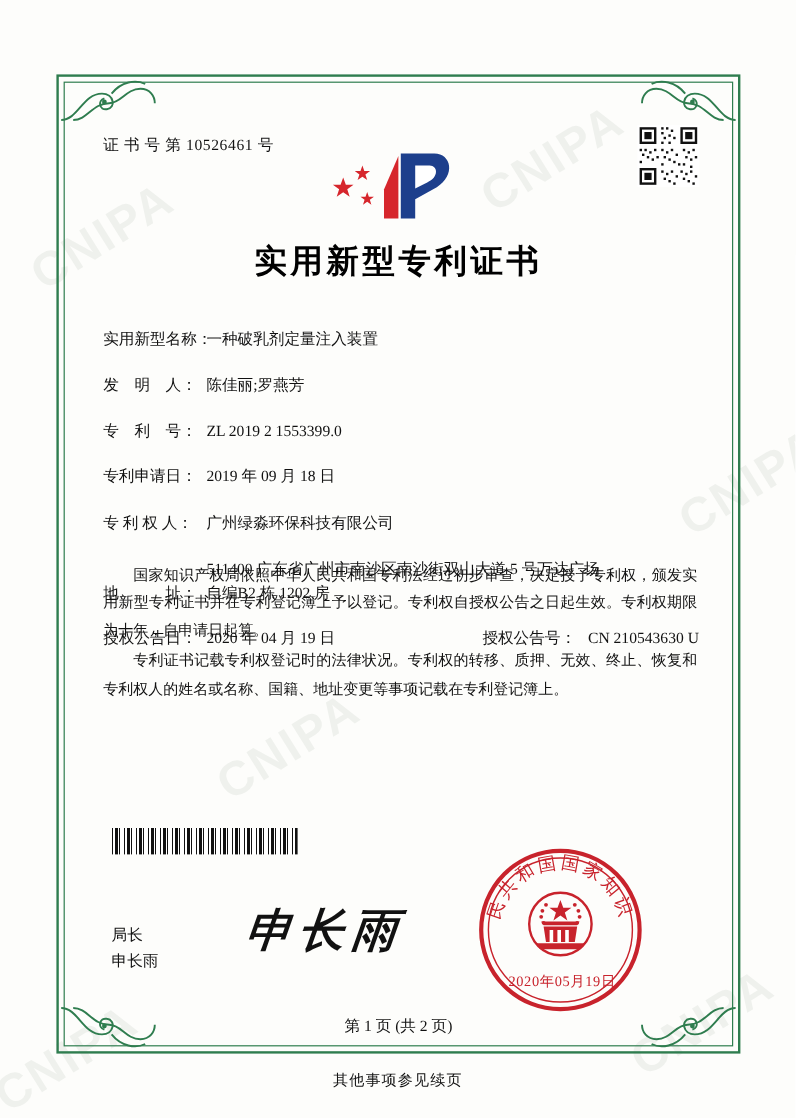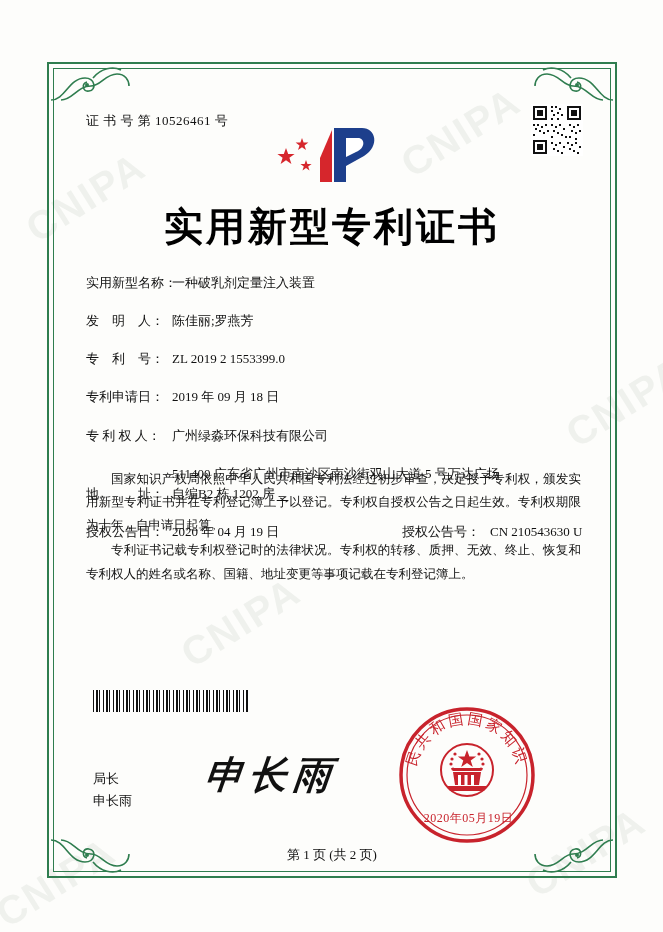--- a/index.html
+++ b/index.html
@@ -109,21 +109,21 @@
     height: 62px;
   }
   .logo svg { display:block; }
 
   .title {
     position: absolute;
     left: 0;
     right: 0;
     top: 132px;
     text-align: center;
-    font-size: 39px;
+    font-size: 27px;
     font-weight: bold;
     letter-spacing: 3px;
     font-family: "DejaVu Serif", "Liberation Serif", serif;
     color: #000;
   }
 
   
   .fields {
     position: absolute;
     left: 33px;
@@ -464,13 +464,14 @@
         <text font-family="DejaVu Serif, serif" font-size="15" fill="#c8232c" letter-spacing="3">
           <textPath href="#sealArc" startOffset="50%" text-anchor="middle">中华人民共和国国家知识产权局</textPath>
         </text>
       </svg>
     </div>
     <div class="seal-date">2020年05月19日</div>
 
     <div class="page-no">第 1 页 (共 2 页)</div>
   </div>
 
+  <div class="footnote">其他事项参见续页</div>
 </div>
 
 </body></html>

